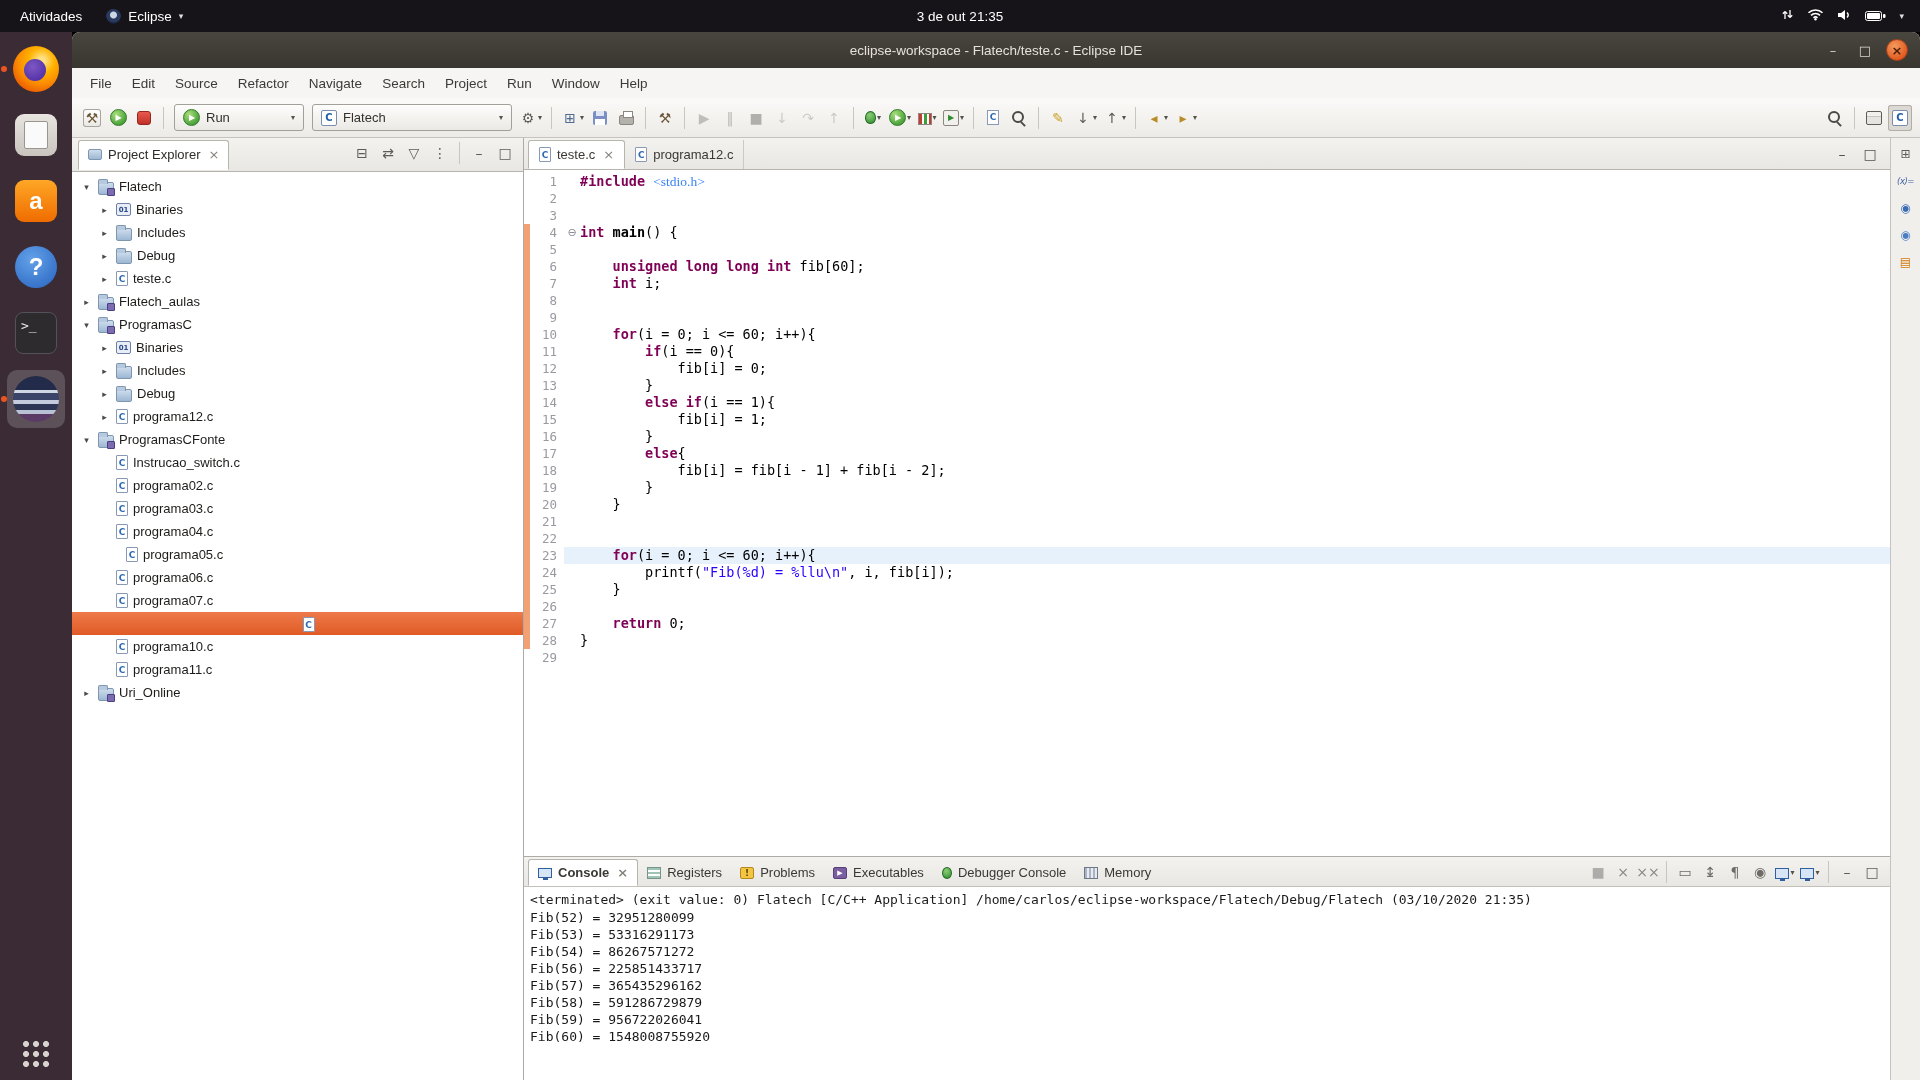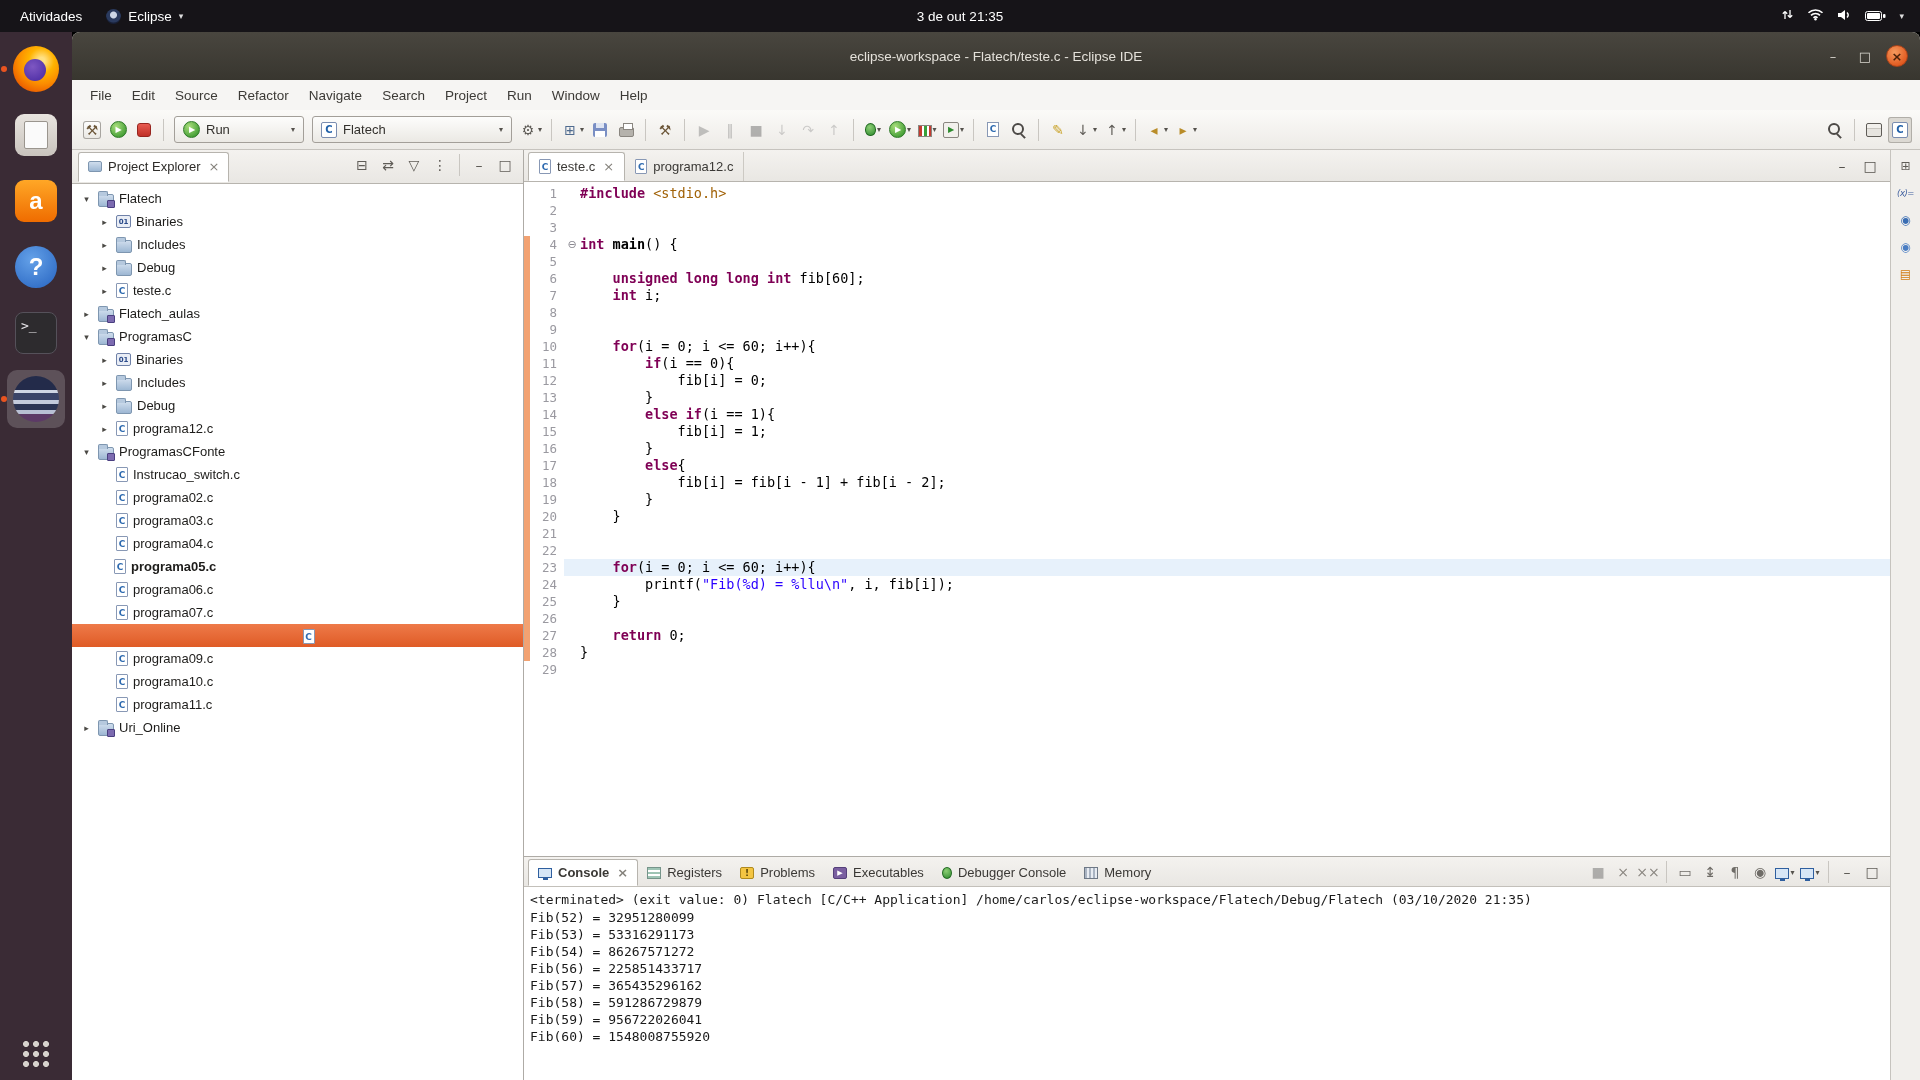--- a/index.html
+++ b/index.html
@@ -43,21 +43,21 @@
   .ecl-ic { width:46px; height:46px; border-radius:50%; position:relative; overflow:hidden;
             background:linear-gradient(180deg,#232b4a 0 30%, #cfd6e4 30% 38%, #3a4468 38% 52%, #c4cbdc 52% 60%, #2c3554 60% 74%, #b8c0d4 74% 82%, #5c3a66 82%); }
   .apps-ic { width:28px; height:28px;
              background:radial-gradient(circle, #d8d3ce 2.6px, transparent 3.4px); background-size:10px 10px;
              background-position:center; margin-bottom:2px; }
   .dock-bottom { position:absolute; bottom:10px; left:0; width:72px; display:flex; justify-content:center; }
 
   
   .window { position:absolute; left:72px; top:32px; right:0; bottom:0; display:flex; flex-direction:column;
             background:#f1efec; border-top-left-radius:8px; border-top-right-radius:8px; overflow:hidden; }
-  .titlebar { height:48px; background:linear-gradient(#49463f,#38362f); position:relative;
+  .titlebar { height:36px; background:linear-gradient(#49463f,#38362f); position:relative;
               display:flex; align-items:center; flex:none; }
   .title-text { position:absolute; left:0; right:0; text-align:center; color:#e4e1da; font-size:13.5px; }
   .win-controls { margin-left:auto; display:flex; align-items:center; gap:10px; padding-right:12px; z-index:2; }
   .win-btn { width:22px; height:22px; border-radius:50%; display:flex; align-items:center; justify-content:center;
              color:#d9d6cf; font-size:13px; font-family:"DejaVu Sans",sans-serif; }
   .win-btn.close { background:radial-gradient(circle at 38% 32%, #f59a5e, #e0581e 75%); color:#4a2008; font-weight:bold;
                    border:1px solid #a8431a; }
 
   .menubar { height:30px; background:#f6f5f3; display:flex; align-items:center; padding-left:8px; flex:none; }
   .menu-item { padding:4px 10px; font-size:13.5px; color:#3c3a36; border-radius:3px; }
@@ -152,21 +152,21 @@
   .editor { flex:1; background:#fff; overflow:hidden; padding-top:3px; min-height:0;
             font-family:"DejaVu Sans Mono",monospace; }
   .code-line { display:flex; height:17px; line-height:17px; font-size:13.5px; }
   .chbar { width:6px; flex:none; }
   .chbar.on { background:#f2a272; }
   .lnum { width:34px; flex:none; text-align:right; padding-right:7px; color:#9a99a0; font-size:12.5px; }
   .fold { width:16px; flex:none; text-align:center; color:#8a8890; font-size:11px; font-family:"DejaVu Sans",sans-serif; }
   .ltext { flex:1; white-space:pre; color:#000; }
   .code-line.current .ltext, .code-line.current .fold { background:#e7f1fb; }
   .tk-pre { color:#7f0055; font-weight:bold; }
-  .tk-h { color:#a16207; }
+  .tk-h { color:#3b82f6;font-family:Liberation Serif, serif; }
   .tk-k { color:#7f0055; font-weight:bold; }
   .tk-s { color:#2a00ff; }
   .tk-b { color:#000; font-weight:bold; }
   .tk-p { color:#000; }
 
   
   .console { height:224px; flex:none; border-top:1px solid #aeaba6; display:flex; flex-direction:column; background:#fff; }
   .console-tabbar { height:30px; background:linear-gradient(#f4f2ef,#e9e7e3); border-bottom:1px solid #c3c0ba;
                     display:flex; align-items:flex-end; flex:none; padding-right:6px; }
   .ctab { height:27px; display:flex; align-items:center; gap:6px; padding:0 9px; font-size:13px; color:#3a3835;justify-content:center; }
@@ -517,44 +517,39 @@
           <div class="tree-item" style="padding-left: 26px;">
     <span class="arrow"></span>
     <span class="ticon cfile"></span>
     <span class="tlabel">programa03.c</span>
   </div>
           <div class="tree-item" style="padding-left: 26px;">
     <span class="arrow"></span>
     <span class="ticon cfile"></span>
     <span class="tlabel">programa04.c</span>
   </div>
-          <div class="tree-item" style="padding-left: 24px; font-weight: bold;">
+          <div class="tree-item" style="padding-left: 36px;">
     <span class="arrow"></span>
     <span class="ticon cfile"></span>
     <span class="tlabel">programa05.c</span>
   </div>
           <div class="tree-item" style="padding-left: 26px;">
     <span class="arrow"></span>
     <span class="ticon cfile"></span>
     <span class="tlabel">programa06.c</span>
   </div>
           <div class="tree-item" style="padding-left: 26px;">
     <span class="arrow"></span>
     <span class="ticon cfile"></span>
     <span class="tlabel">programa07.c</span>
   </div>
           <div class="tree-item selected" style="padding-left: 26px; flex-direction: column;">
     <span class="arrow"></span>
     <span class="ticon cfile"></span>
     <span class="tlabel">programa08.c</span>
-  </div>
-          <div class="tree-item" style="padding-left: 26px;">
-    <span class="arrow"></span>
-    <span class="ticon cfile"></span>
-    <span class="tlabel">programa09.c</span>
   </div>
           <div class="tree-item" style="padding-left: 26px;">
     <span class="arrow"></span>
     <span class="ticon cfile"></span>
     <span class="tlabel">programa10.c</span>
   </div>
           <div class="tree-item" style="padding-left: 26px;">
     <span class="arrow"></span>
     <span class="ticon cfile"></span>
     <span class="tlabel">programa11.c</span>

